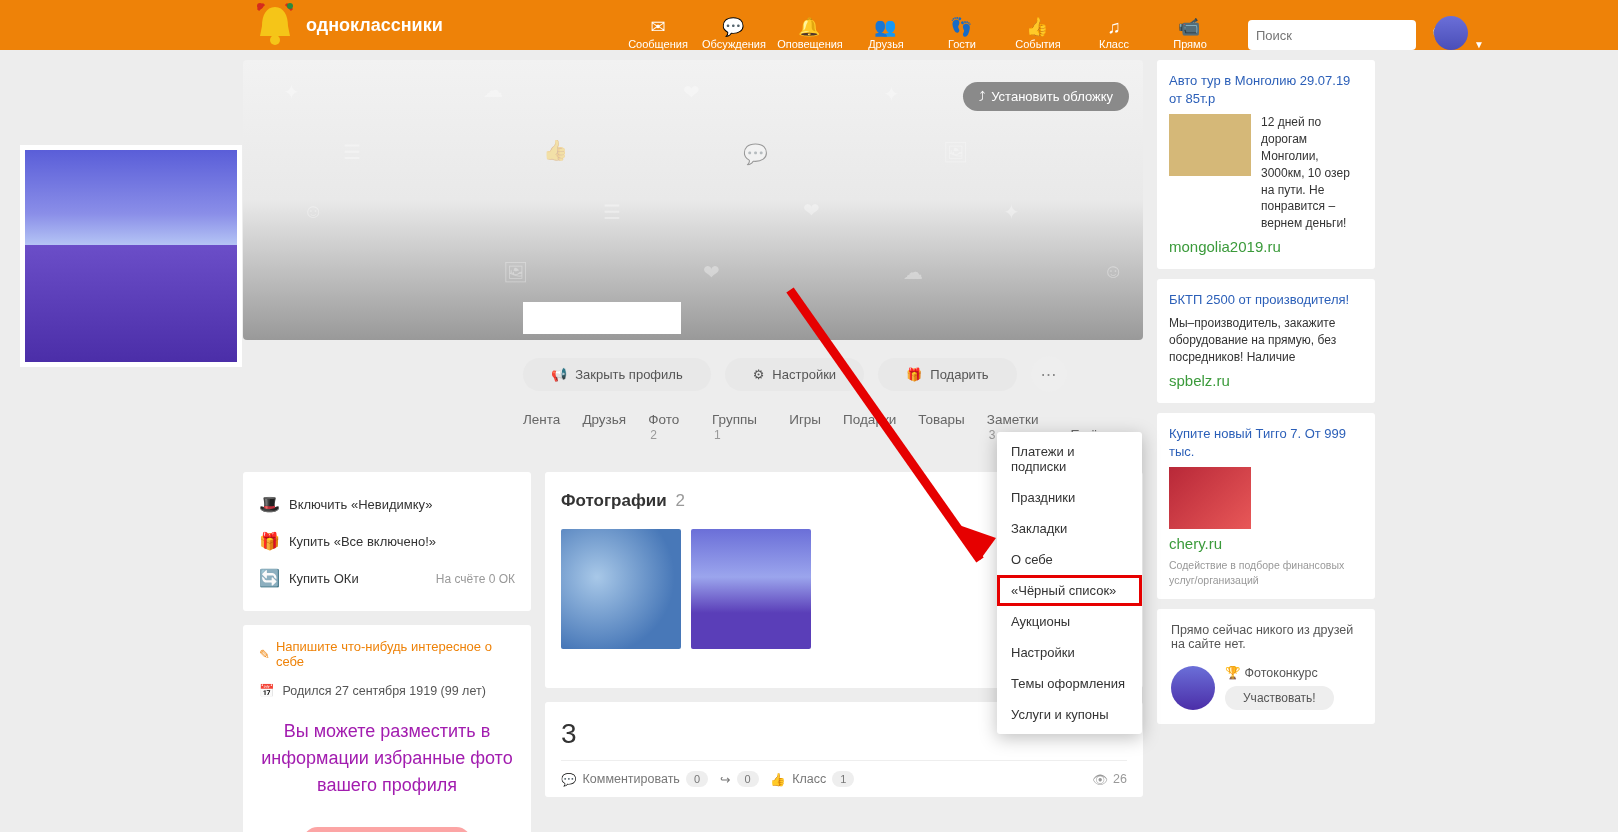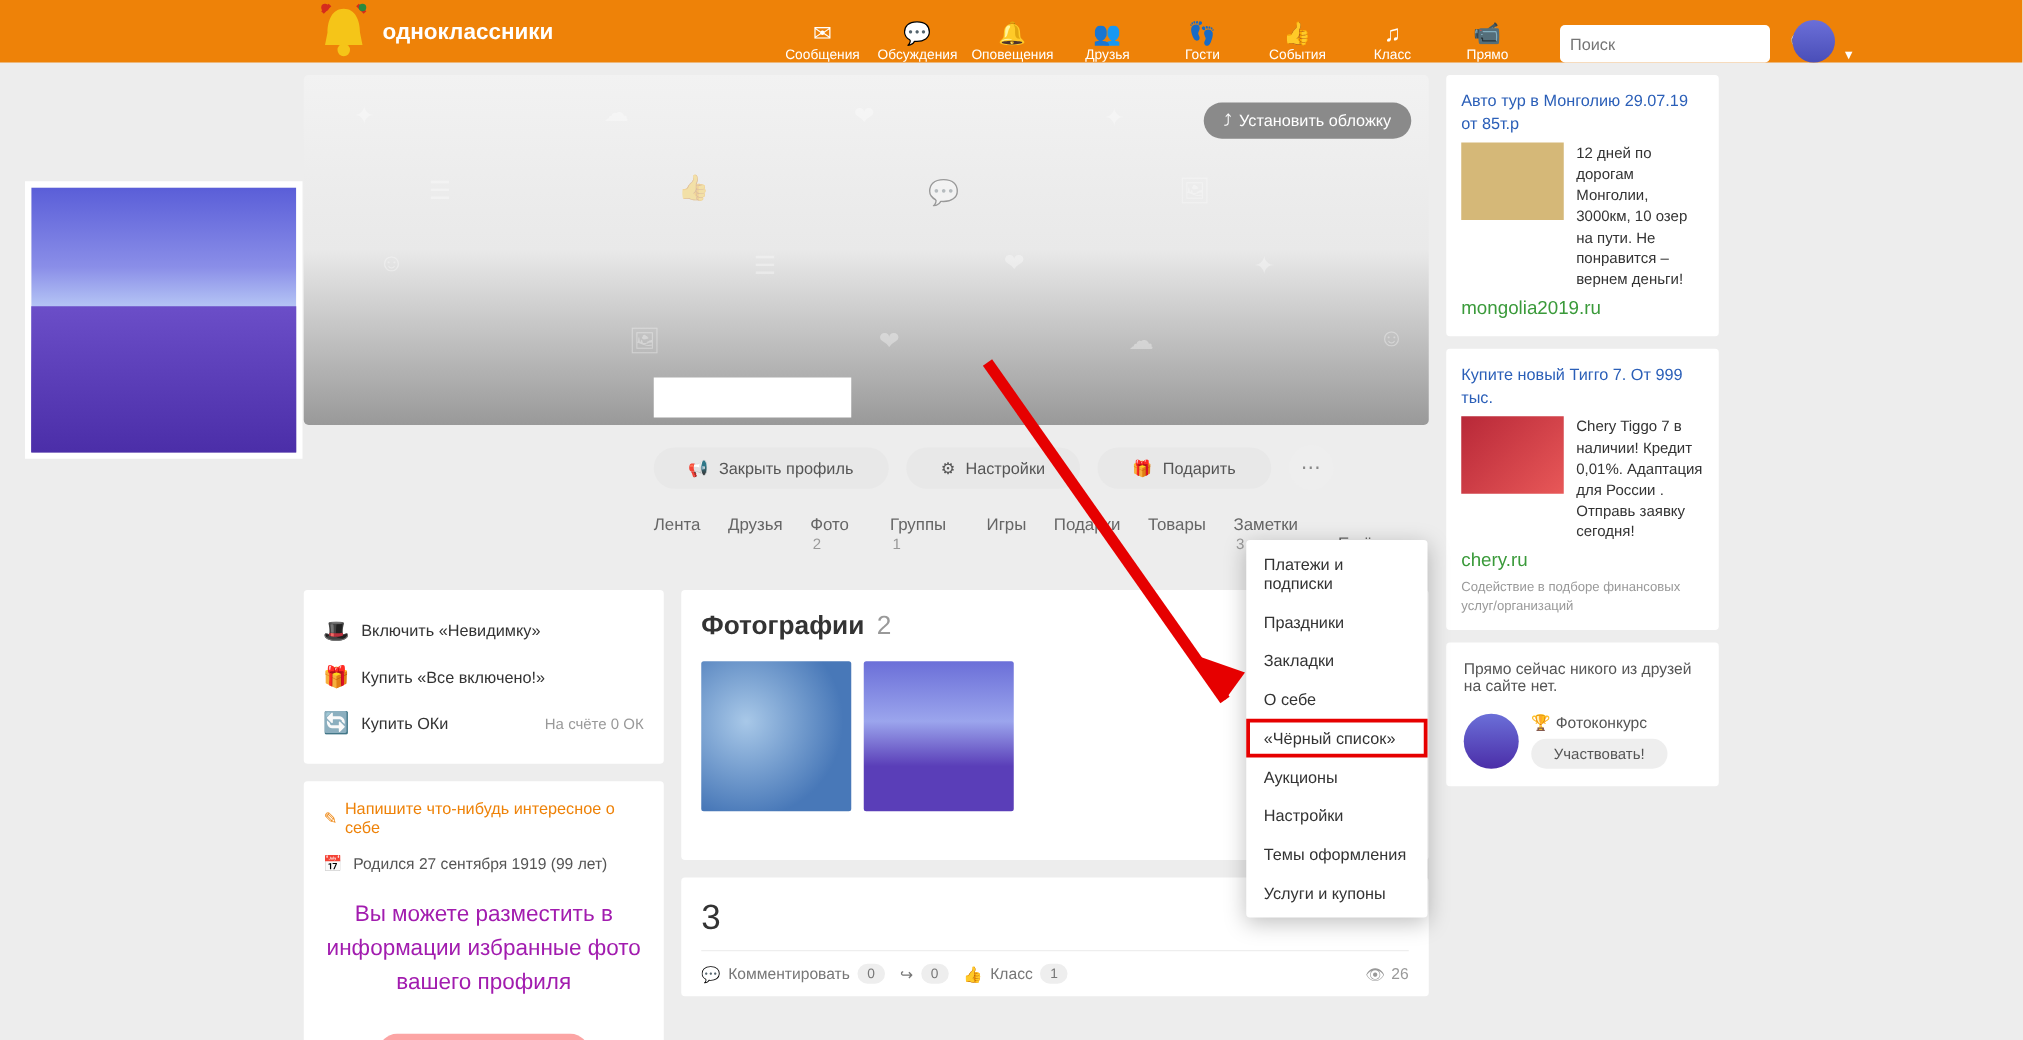--- a/index.html
+++ b/index.html
@@ -51,21 +51,21 @@
 .panel{background:#fff;border-radius:3px;padding:14px 16px;margin-bottom:14px;font-size:13px;color:#333}
 .side-link{display:flex;align-items:center;gap:10px;padding:8px 0;cursor:pointer}
 .side-link .oi{color:#ee8208;font-size:17px;width:20px;text-align:center}
 .side-link .right-note{margin-left:auto;color:#999;font-size:12px}
 .about-link{color:#ee8208;font-size:13px;display:flex;align-items:center;gap:6px}
 .born{display:flex;align-items:center;gap:8px;color:#555;font-size:12.5px;margin-top:14px}
 .desc{color:#a21caf;font-size:18px;text-align:center;margin-top:20px;line-height:1.5}
 .choose-btn{background:#fca5a5;color:#555;border-radius:16px;padding:7px 18px;font-size:13px;margin:28px auto 4px;display:block;width:fit-content;cursor:pointer}
 
 .photos-head{display:flex;align-items:center;justify-content:space-between}
-.photos-title{font-size:21px;font-weight:bold;color:#333}
+.photos-title{font-size:17px;font-weight:bold;color:#333}
 .photos-title .cnt{color:#999;font-weight:normal;margin-left:4px}
 .add-photo{background:#ee8208;color:#fff;border-radius:16px;padding:7px 0 7px 12px;font-size:13px;cursor:pointer;width:76px;overflow:hidden;white-space:nowrap}
 .photo-grid{display:flex;gap:10px;margin-top:14px}
 .photo{width:120px;height:120px;border-radius:2px}
 .ph1{background:radial-gradient(circle at 30% 40%,#a8c8e8,#4878b8 70%)}
 .ph2{background:linear-gradient(180deg,#6b6fd8 0%,#9ba5ed 40%,#5a3eb8 70%)}
 .all-photos{text-align:right;color:#888;font-size:13px;margin-top:10px;cursor:pointer}
 
 .status-panel{background:#fff;border-radius:3px;padding:10px 16px;position:relative}
 .status-badge{position:absolute;right:20px;top:-10px;background:#f5c842;color:#7a5a00;font-size:11px;padding:3px 10px;border-radius:10px}
@@ -285,24 +285,28 @@
   <div class="col-right">
     <div class="ad">
       <div class="title">Авто тур в Монголию 29.07.19 от 85т.р</div>
       <div class="body">
           <div class="img"></div>
           <div>12 дней по дорогам Монголии, 3000км, 10 озер на пути. Не понравится – вернем деньги!</div>
         </div>
       <div class="src">mongolia2019.ru</div>
     </div>
     <div class="ad">
+      <div class="title">БКТП 2500 от производителя!</div>
+      <div>Мы–производитель, закажите оборудование на прямую, без посредников! Наличие</div>
+      <div class="src">spbelz.ru</div>
+    </div>
+    <div class="ad">
       <div class="title">Купите новый Тигго 7. От 999 тыс.</div>
       <div class="body">
           <div class="img car"></div>
-          <div>Chery Tiggo 7 в наличии! Кредит 0,01%. Адаптация для России . Отправь заявку сегодня!</div>
         </div>
       <div class="src">chery.ru</div>
       <div class="note">Содействие в подборе финансовых услуг/организаций</div>
     </div>
     <div class="friends-now">
       <div>Прямо сейчас никого из друзей на сайте нет.</div>
       <div class="contest">
         <div class="av"></div>
         <div class="info">
           <div class="ct">

